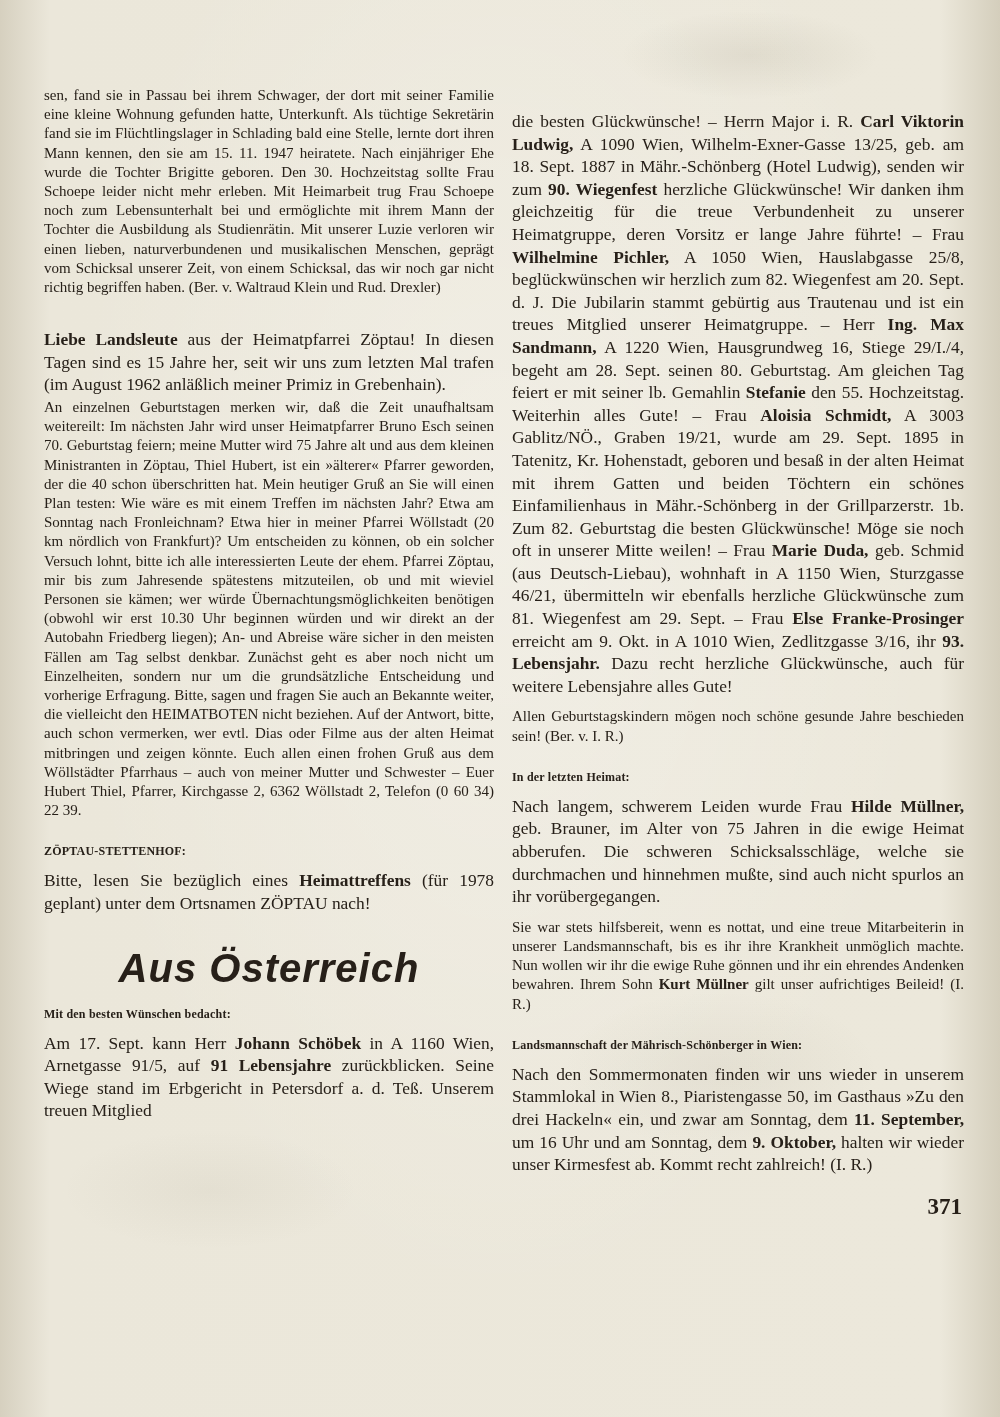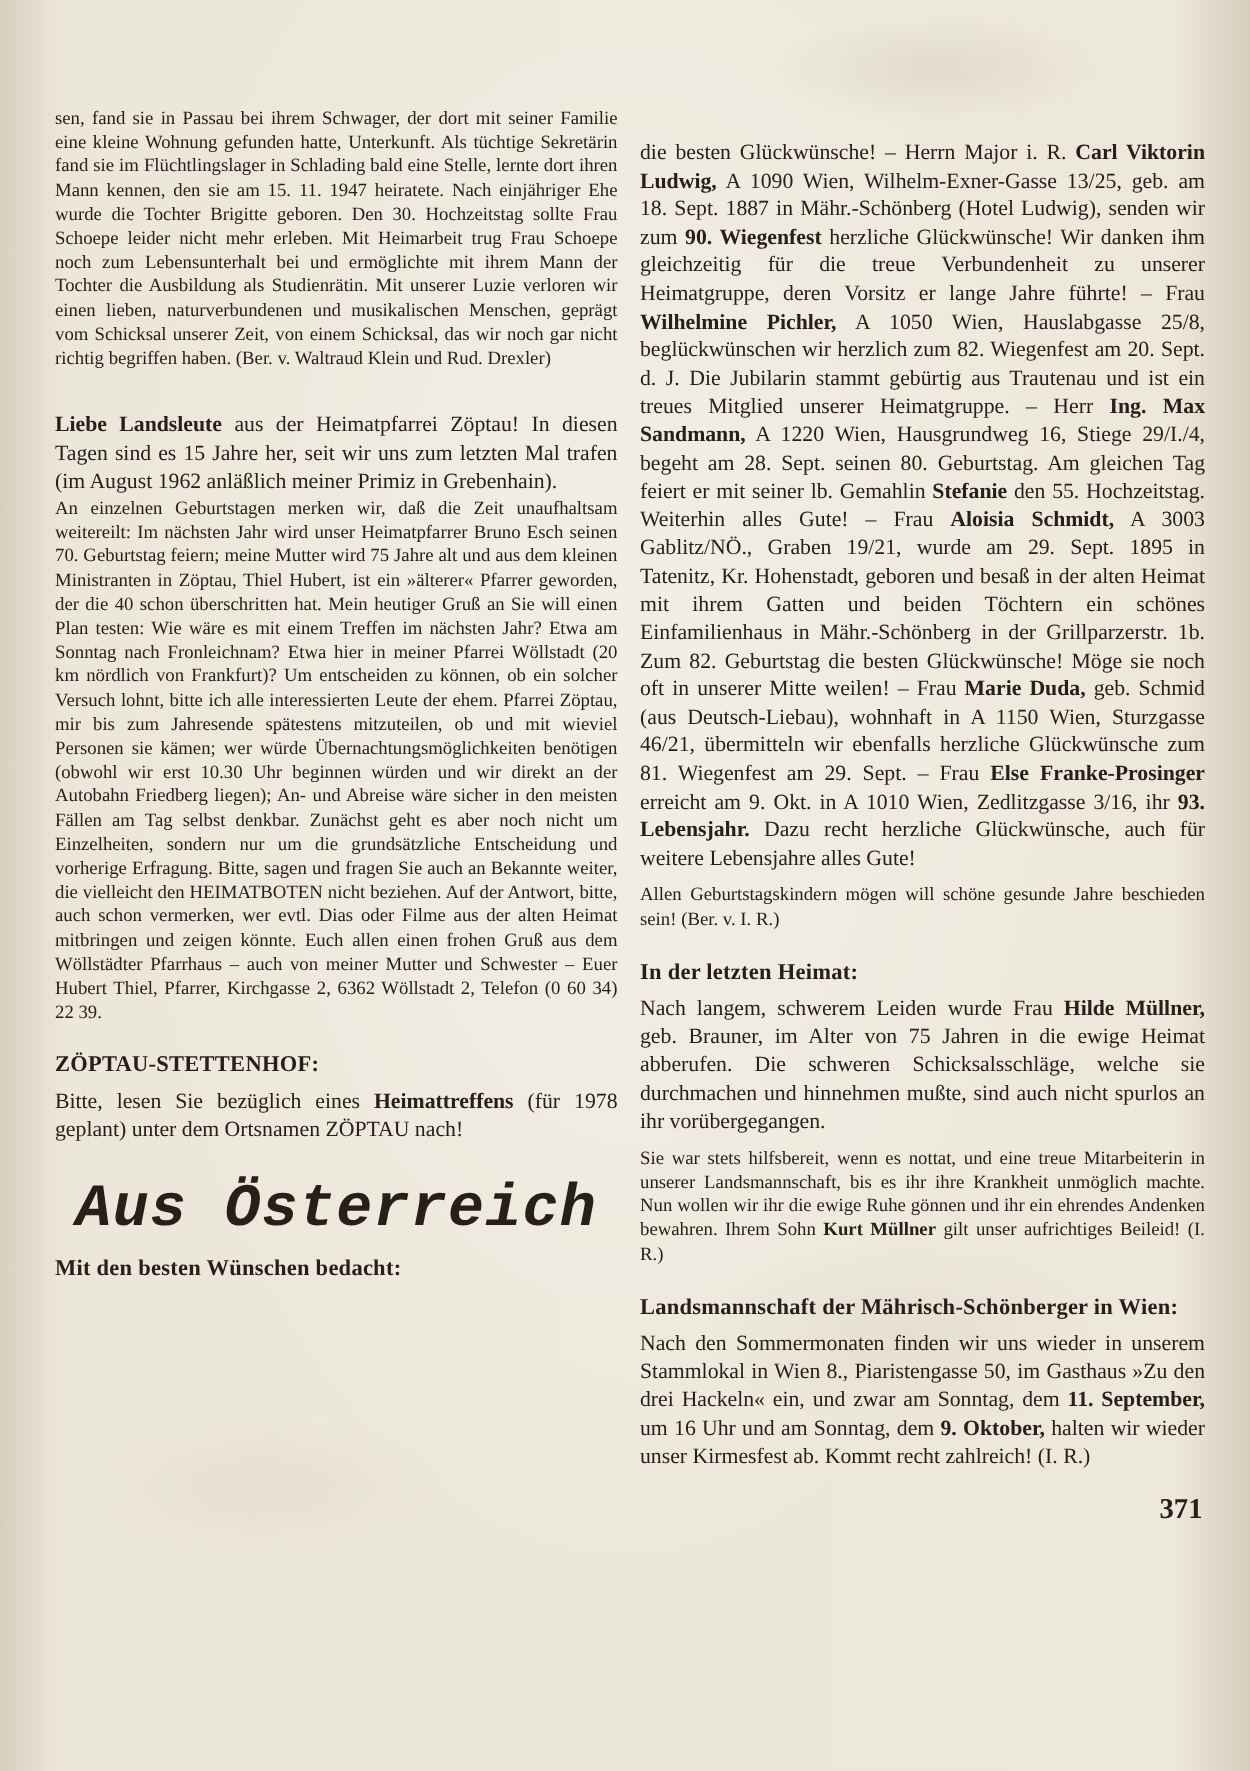--- a/index.html
+++ b/index.html
@@ -20,28 +20,28 @@
   .col { position:relative; }
   .col-left  { flex:0 0 450px; width:450px; }
   .col-right { flex:1;margin-top:24px; }
 
   .txt { text-align:justify; hyphens:auto; -webkit-hyphens:auto; }
   .normal { font-size:17.4px; line-height:22.6px; margin:0 0 10px; }
   .small  { font-size:15px;  line-height:19.2px; margin:0 0 12px; }
   .tight  { margin-bottom:2px;margin-top:31px; }
 
   .heading {
-    font-size:18px; font-weight:bold;
+    font-size:12px; font-weight:bold;
     margin:20px 0 6px; letter-spacing:0.2px;
     line-height:23px;
   }
   .script-title {
-    font-family:Liberation Mono, monospace;
+    font-family:Liberation Sans, sans-serif;
     font-style:italic; font-weight:bold;
-    font-size:48px; line-height:46px;
+    font-size:40px; line-height:46px;
     text-align:center; letter-spacing:1px;
     margin:30px 0 12px;
   }
   .page-number {
     text-align:right; font-weight:bold;
     font-size:23px; margin-top:18px; padding-right:2px;
   }
   b { font-weight:bold; }
 
   
@@ -70,26 +70,27 @@
     <p class="txt small">An einzelnen Geburtstagen merken wir, daß die Zeit unaufhaltsam weitereilt: Im nächsten Jahr wird unser Heimatpfarrer Bruno Esch seinen 70. Geburtstag feiern; meine Mutter wird 75 Jahre alt und aus dem kleinen Ministranten in Zöptau, Thiel Hubert, ist ein »älterer« Pfarrer geworden, der die 40 schon überschritten hat. Mein heutiger Gruß an Sie will einen Plan testen: Wie wäre es mit einem Treffen im nächsten Jahr? Etwa am Sonntag nach Fronleichnam? Etwa hier in meiner Pfarrei Wöllstadt (20 km nördlich von Frankfurt)? Um entscheiden zu können, ob ein solcher Versuch lohnt, bitte ich alle interessierten Leute der ehem. Pfarrei Zöptau, mir bis zum Jahresende spätestens mitzuteilen, ob und mit wieviel Personen sie kämen; wer würde Übernachtungsmöglichkeiten benötigen (obwohl wir erst 10.30 Uhr beginnen würden und wir direkt an der Autobahn Friedberg liegen); An- und Abreise wäre sicher in den meisten Fällen am Tag selbst denkbar. Zunächst geht es aber noch nicht um Einzelheiten, sondern nur um die grundsätzliche Entscheidung und vorherige Erfragung. Bitte, sagen und fragen Sie auch an Bekannte weiter, die vielleicht den HEIMATBOTEN nicht beziehen. Auf der Antwort, bitte, auch schon vermerken, wer evtl. Dias oder Filme aus der alten Heimat mitbringen und zeigen könnte. Euch allen einen frohen Gruß aus dem Wöllstädter Pfarrhaus – auch von meiner Mutter und Schwester – Euer Hubert Thiel, Pfarrer, Kirchgasse 2, 6362 Wöllstadt 2, Telefon (0 60 34) 22 39.</p>
 
     <h3 class="heading">ZÖPTAU-STETTENHOF:</h3>
 
     <p class="txt normal">Bitte, lesen Sie bezüglich eines <b>Heimattreffens</b> (für 1978 geplant) unter dem Ortsnamen ZÖPTAU nach!</p>
 
     <h2 class="script-title">Aus Österreich</h2>
 
     <h3 class="heading" style="margin-top:4px;">Mit den besten Wünschen bedacht:</h3>
 
+    <p class="txt normal">Am 17. Sept. kann Herr <b>Johann Schöbek</b> in A 1160 Wien, Arnetgasse 91/5, auf <b>91 Lebensjahre</b> zurückblicken. Seine Wiege stand im Erbgericht in Petersdorf a. d. Teß. Unserem treuen Mitglied</p>
   </div>
 
   <div class="col col-right">
     <p class="txt normal">die besten Glückwünsche! – Herrn Major i. R. <b>Carl Viktorin Ludwig,</b> A 1090 Wien, Wilhelm-Exner-Gasse 13/25, geb. am 18. Sept. 1887 in Mähr.-Schönberg (Hotel Ludwig), senden wir zum <b>90. Wiegenfest</b> herzliche Glückwünsche! Wir danken ihm gleichzeitig für die treue Verbundenheit zu unserer Heimatgruppe, deren Vorsitz er lange Jahre führte! – Frau <b>Wilhelmine Pichler,</b> A 1050 Wien, Hauslabgasse 25/8, beglückwünschen wir herzlich zum 82. Wiegenfest am 20. Sept. d. J. Die Jubilarin stammt gebürtig aus Trautenau und ist ein treues Mitglied unserer Heimatgruppe. – Herr <b>Ing. Max Sandmann,</b> A 1220 Wien, Hausgrundweg 16, Stiege 29/I./4, begeht am 28. Sept. seinen 80. Geburtstag. Am gleichen Tag feiert er mit seiner lb. Gemahlin <b>Stefanie</b> den 55. Hochzeitstag. Weiterhin alles Gute! – Frau <b>Aloisia Schmidt,</b> A 3003 Gablitz/NÖ., Graben 19/21, wurde am 29. Sept. 1895 in Tatenitz, Kr. Hohenstadt, geboren und besaß in der alten Heimat mit ihrem Gatten und beiden Töchtern ein schönes Einfamilienhaus in Mähr.-Schönberg in der Grillparzerstr. 1b. Zum 82. Geburtstag die besten Glückwünsche! Möge sie noch oft in unserer Mitte weilen! – Frau <b>Marie Duda,</b> geb. Schmid (aus Deutsch-Liebau), wohnhaft in A 1150 Wien, Sturzgasse 46/21, übermitteln wir ebenfalls herzliche Glückwünsche zum 81. Wiegenfest am 29. Sept. – Frau <b>Else Franke-Prosinger</b> erreicht am 9. Okt. in A 1010 Wien, Zedlitzgasse 3/16, ihr <b>93. Lebensjahr.</b> Dazu recht herzliche Glückwünsche, auch für weitere Lebensjahre alles Gute!</p>
 
-    <p class="txt small">Allen Geburtstagskindern mögen will schöne gesunde Jahre beschieden sein! (Ber. v. I. R.)</p>
+    <p class="txt small">Allen Geburtstagskindern mögen noch schöne gesunde Jahre beschieden sein! (Ber. v. I. R.)</p>
 
     <h3 class="heading">In der letzten Heimat:</h3>
 
     <p class="txt normal">Nach langem, schwerem Leiden wurde Frau <b>Hilde Müllner,</b> geb. Brauner, im Alter von 75 Jahren in die ewige Heimat abberufen. Die schweren Schicksalsschläge, welche sie durchmachen und hinnehmen mußte, sind auch nicht spurlos an ihr vorübergegangen.</p>
 
     <p class="txt small">Sie war stets hilfsbereit, wenn es nottat, und eine treue Mitarbeiterin in unserer Landsmannschaft, bis es ihr ihre Krankheit unmöglich machte. Nun wollen wir ihr die ewige Ruhe gönnen und ihr ein ehrendes Andenken bewahren. Ihrem Sohn <b>Kurt Müllner</b> gilt unser aufrichtiges Beileid! (I. R.)</p>
 
     <h3 class="heading">Landsmannschaft der Mährisch-Schönberger in Wien:</h3>
 
     <p class="txt normal">Nach den Sommermonaten finden wir uns wieder in unserem Stammlokal in Wien 8., Piaristengasse 50, im Gasthaus »Zu den drei Hackeln« ein, und zwar am Sonntag, dem <b>11. September,</b> um 16 Uhr und am Sonntag, dem <b>9. Oktober,</b> halten wir wieder unser Kirmesfest ab. Kommt recht zahlreich! (I. R.)</p>

